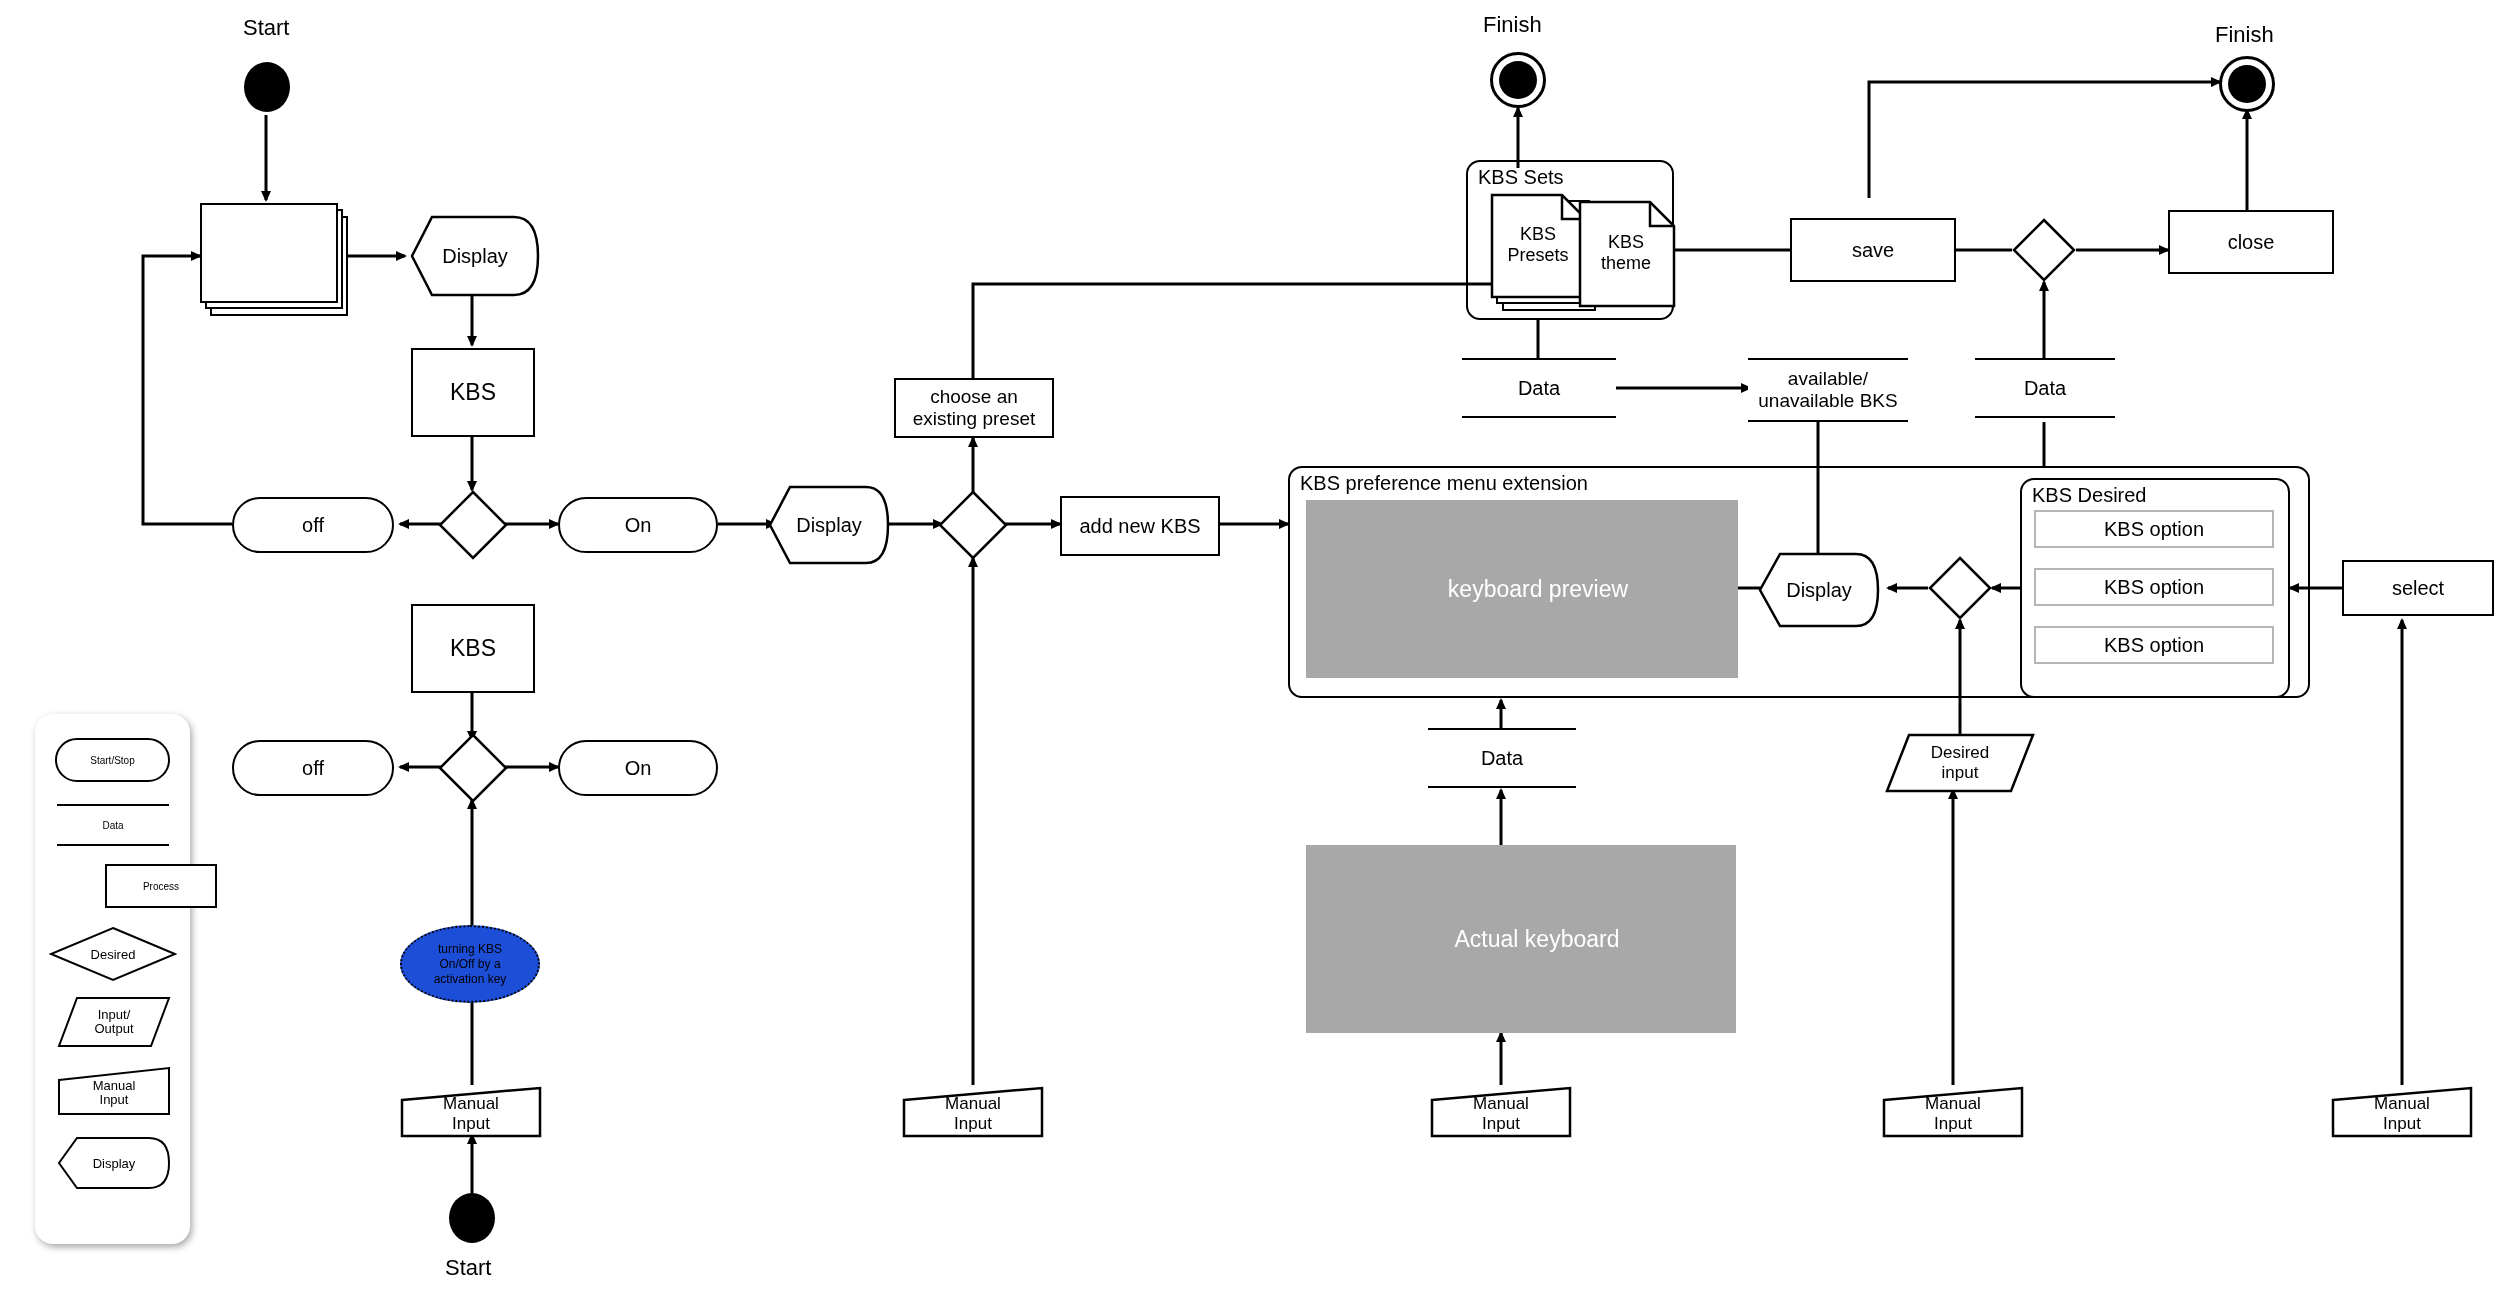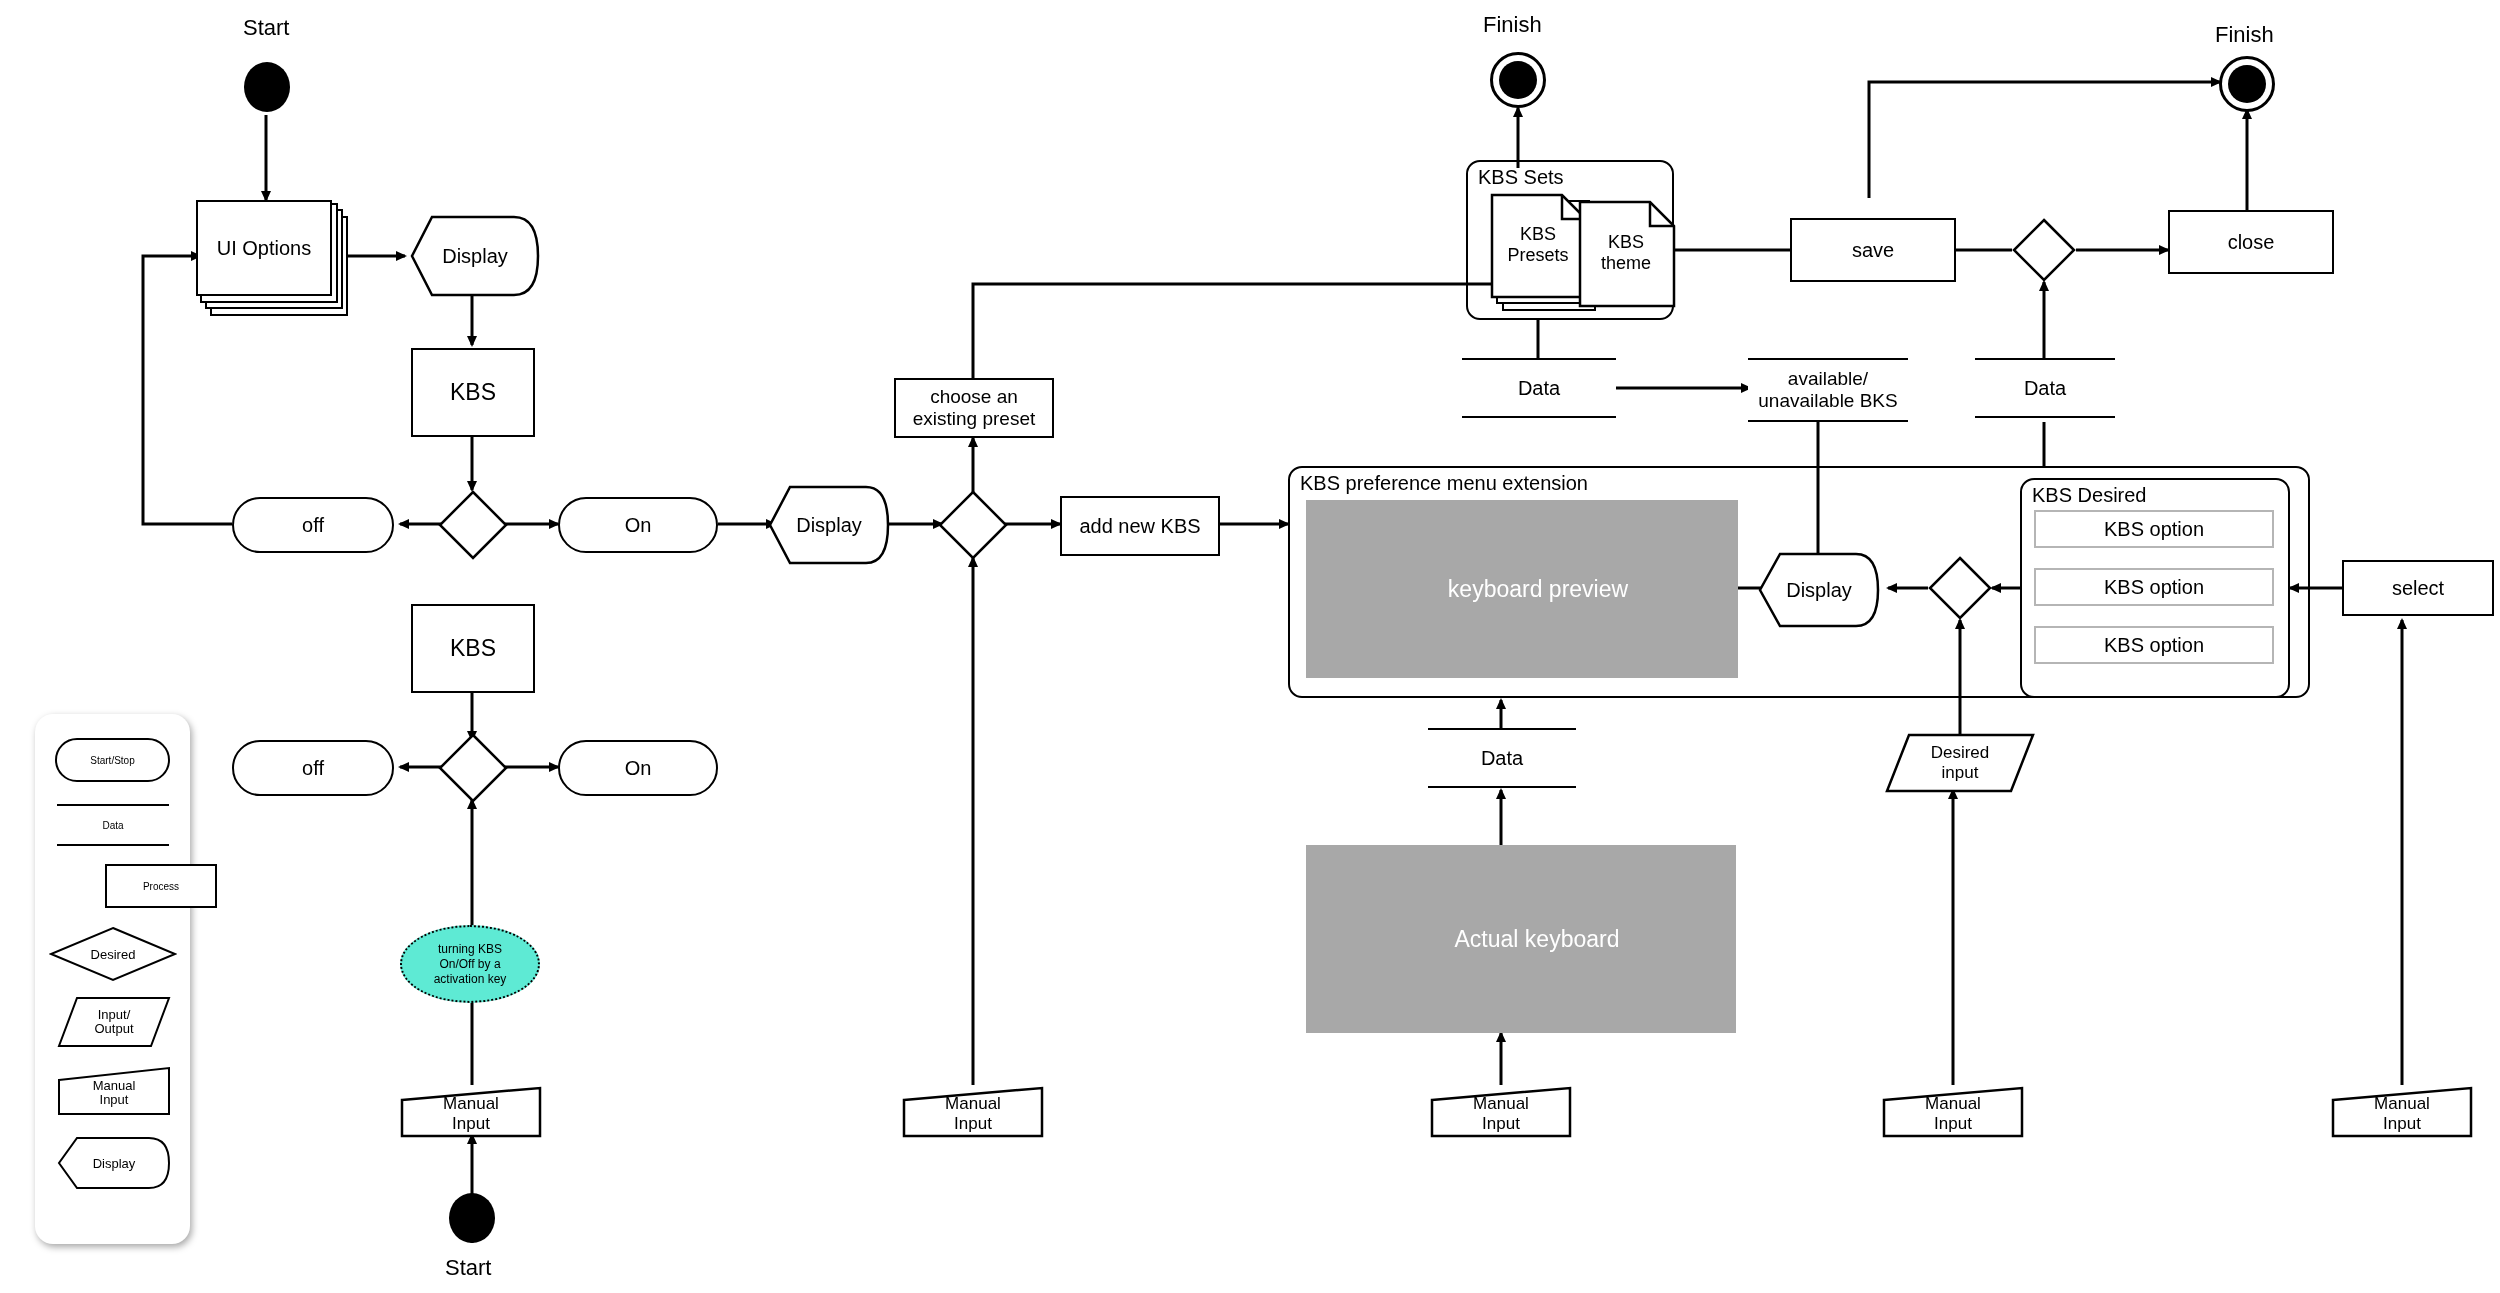--- a/index.html
+++ b/index.html
@@ -24,21 +24,21 @@
   .group{position:absolute;box-sizing:border-box;border:2.5px solid #000;border-radius:14px;background:transparent;}
   .group > .gtitle{position:absolute;left:10px;top:4px;font-size:20px;color:#000;white-space:nowrap;background:transparent;}
   .optbox{position:absolute;box-sizing:border-box;border:2px solid #b5b5b5;background:#fff;
           display:flex;align-items:center;justify-content:center;font-size:20px;color:#000;}
   .legend{position:absolute;box-sizing:border-box;border-radius:18px;background:#fff;
           box-shadow:2px 3px 7px rgba(0,0,0,0.35);}
   .legend .item{position:absolute;display:flex;align-items:center;justify-content:center;text-align:center;
                 font-size:10px;line-height:1.1;white-space:pre-line;color:#000;box-sizing:border-box;}
   .note{position:absolute;display:flex;align-items:center;justify-content:center;text-align:center;
         font-size:12px;line-height:1.25;color:#000;box-sizing:border-box;
-        border:2px dotted #000;border-radius:50%;background:#5eead4;white-space:pre-line;}
+        border:2px dotted #000;border-radius:50%;background:#1d4ed8;white-space:pre-line;}
   .shape-svg{position:absolute;overflow:visible;}
 </style>
 </head>
 <body>
 
 <div id="canvas">
 
   <svg id="wires" viewBox="0 0 2500 1293">
     <defs>
       <marker id="ah" markerWidth="12" markerHeight="12" refX="9" refY="5" orient="auto" markerUnits="userSpaceOnUse">
@@ -129,21 +129,20 @@
     </g>
   </svg>
 
   <div class="lbl" style="left:243px;top:15px;">Start</div>
   <div class="circ" style="left:244px;top:62px;width:46px;height:50px;"></div>
 
   <div style="position:absolute;left:196px;top:200px;width:150px;height:118px;">
     <div style="position:absolute;left:14px;top:16px;width:134px;height:96px;border:2.5px solid #000;background:#fff;"></div>
     <div style="position:absolute;left:9px;top:9px;width:134px;height:96px;border:2.5px solid #000;background:#fff;"></div>
     <div style="position:absolute;left:4px;top:3px;width:134px;height:96px;border:2.5px solid #000;background:#fff;"></div>
-    <div class="node proc" style="left:0px;top:0px;width:136px;height:96px;">UI Options</div>
   </div>
 
   <div class="shape-svg" style="left:410px;top:215px;width:130px;height:82px;">
     <svg width="130" height="82" viewBox="0 0 130 82">
       <path d="M22,2 L104,2 Q128,2 128,41 Q128,80 104,80 L22,80 L2,41 Z" fill="#fff" stroke="#000" stroke-width="2.5"></path>
     </svg>
     <div style="position:absolute;left:0;top:0;width:130px;height:82px;display:flex;align-items:center;justify-content:center;font-size:20px;">Display</div>
   </div>
 
   <div class="node proc" style="left:411px;top:348px;width:124px;height:89px;font-size:23px;">KBS</div>

